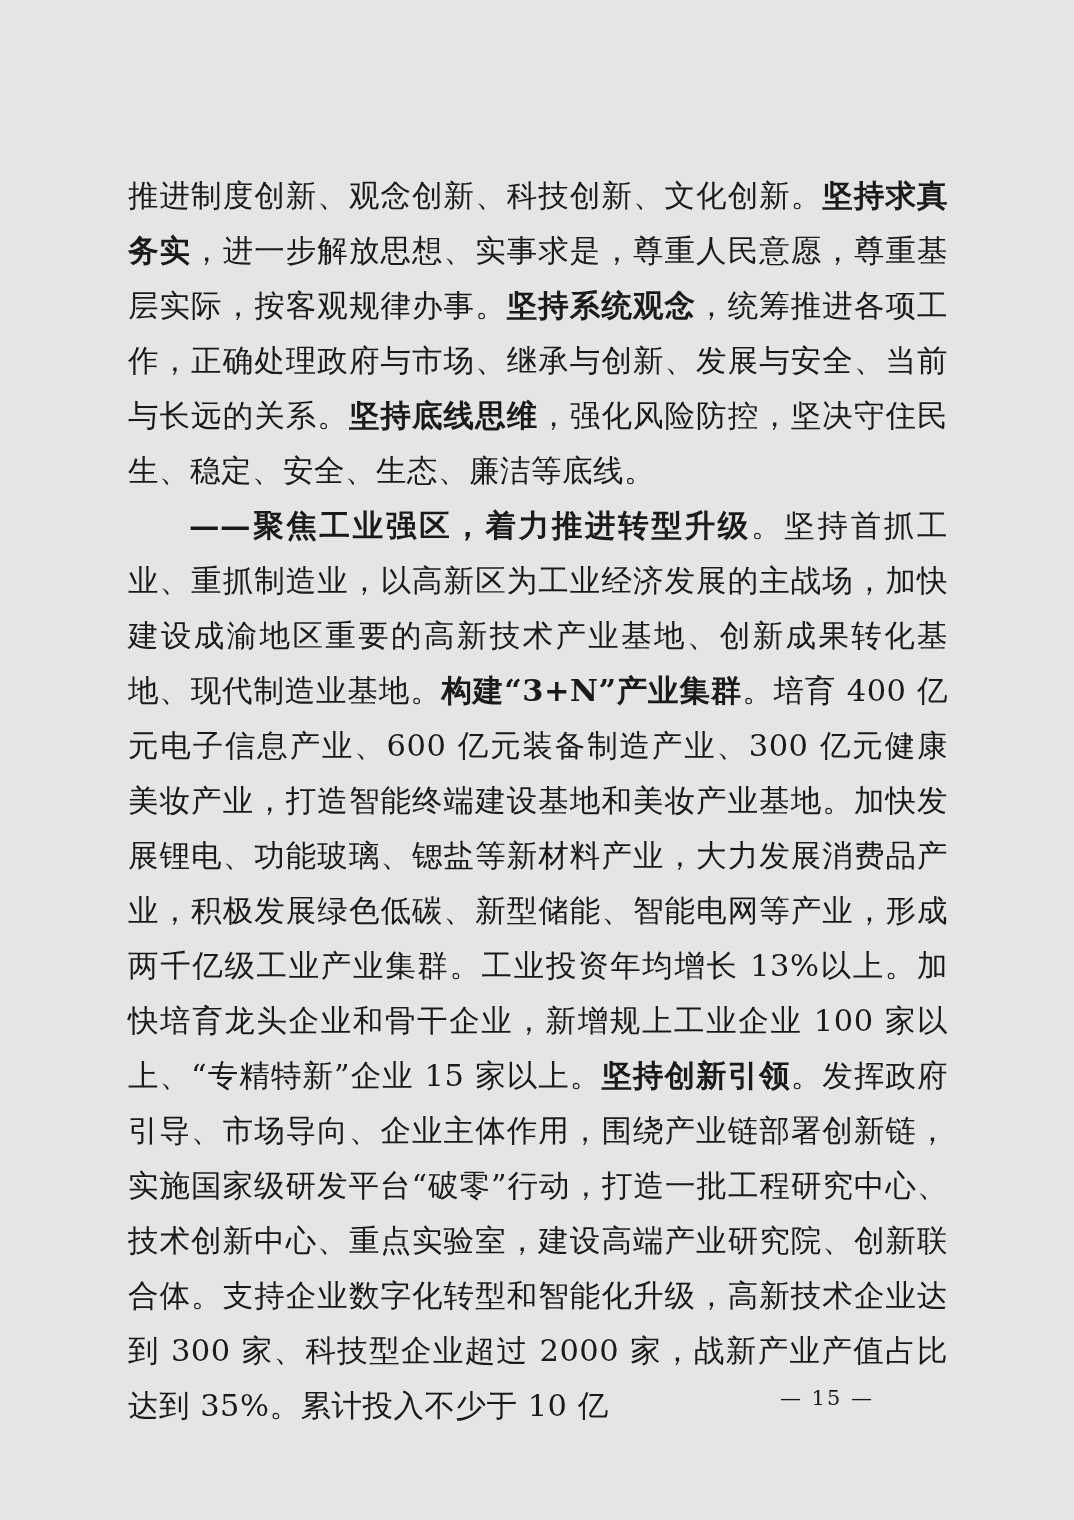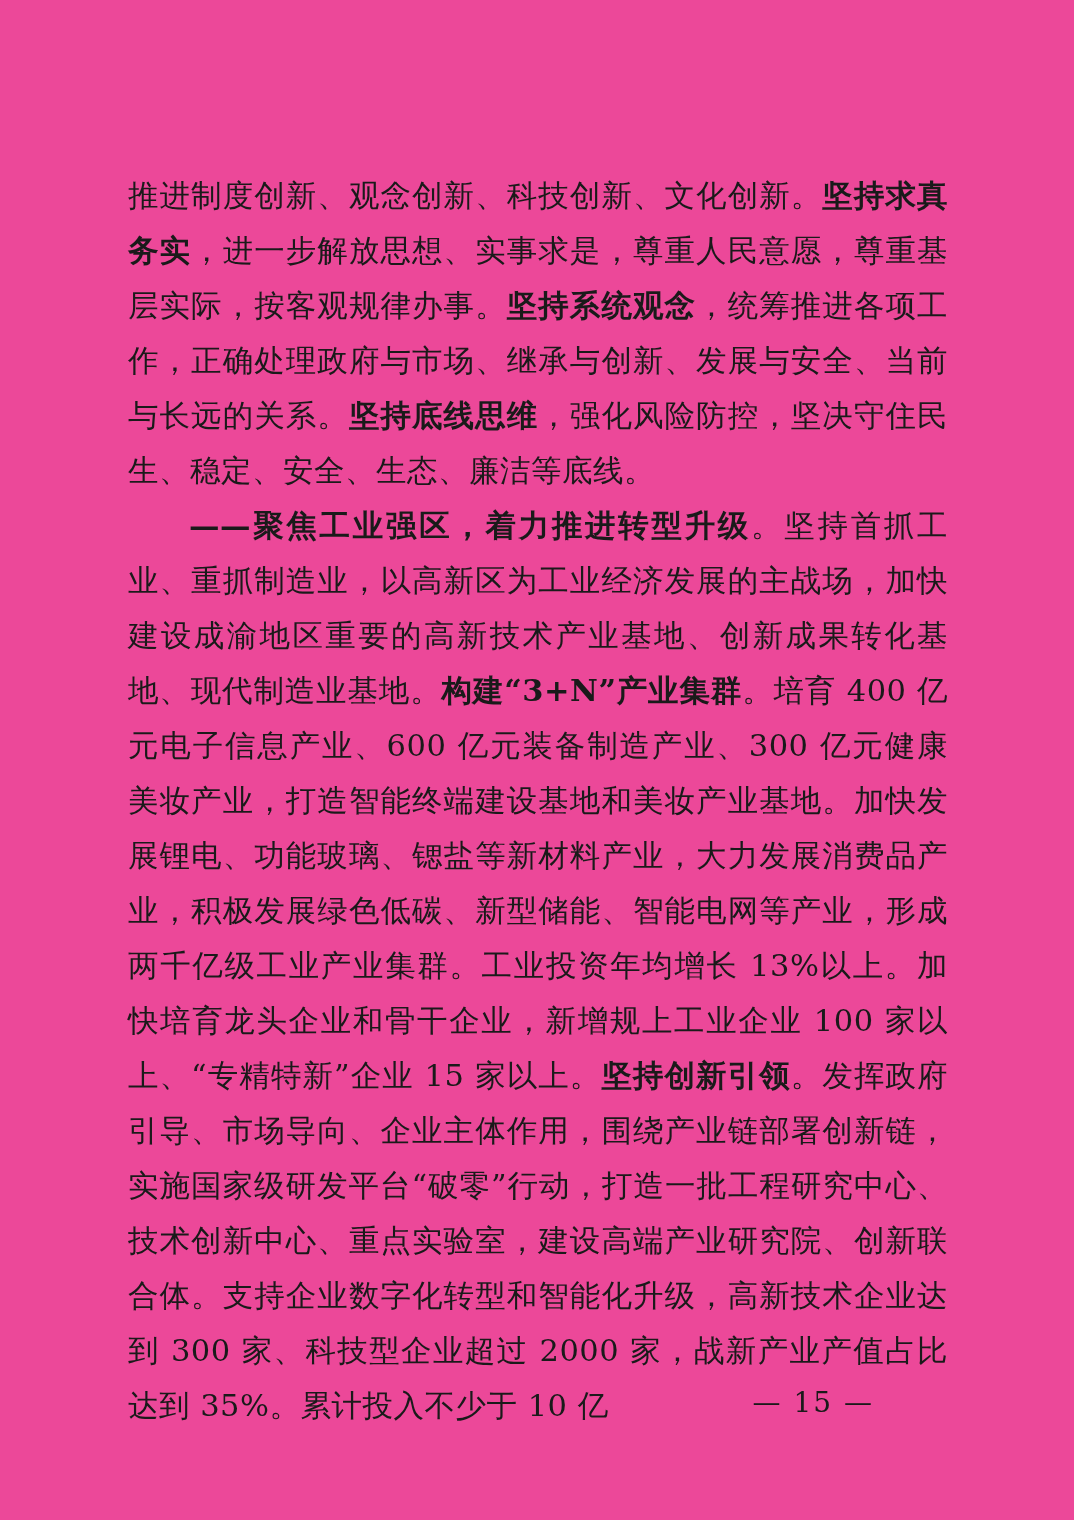--- a/index.html
+++ b/index.html
@@ -14,21 +14,21 @@
     font-family: "DejaVu Serif", "Liberation Serif", serif;
     color: #1a1a1a;
     overflow: hidden;
   }
   .page {
     position: absolute;
     left: 0;
     top: 0;
     width: 1074px;
     height: 1520px;
-    background: #ec4899;
+    background: #e5e5e5;
   }
   .content {
     position: absolute;
     left: 128px;
     top: 168px;
     width: 820px;
   }
   .para {
     font-size: 30.5px;
     line-height: 55px;
@@ -45,21 +45,21 @@
     font-weight: bold;
   }
   .page-number {
     position: absolute;
     left: 0;
     top: 1386px;
     width: 982px;
     text-align: right;
     padding-right: 108px;
     box-sizing: border-box;
-    font-size: 28px;
+    font-size: 21px;
     font-family: "DejaVu Serif", "Liberation Serif", serif;
     color: #1a1a1a;
     letter-spacing: 2px;
   }
 </style>
 </head>
 <body>
 
 <div class="page">
   <div class="content">

